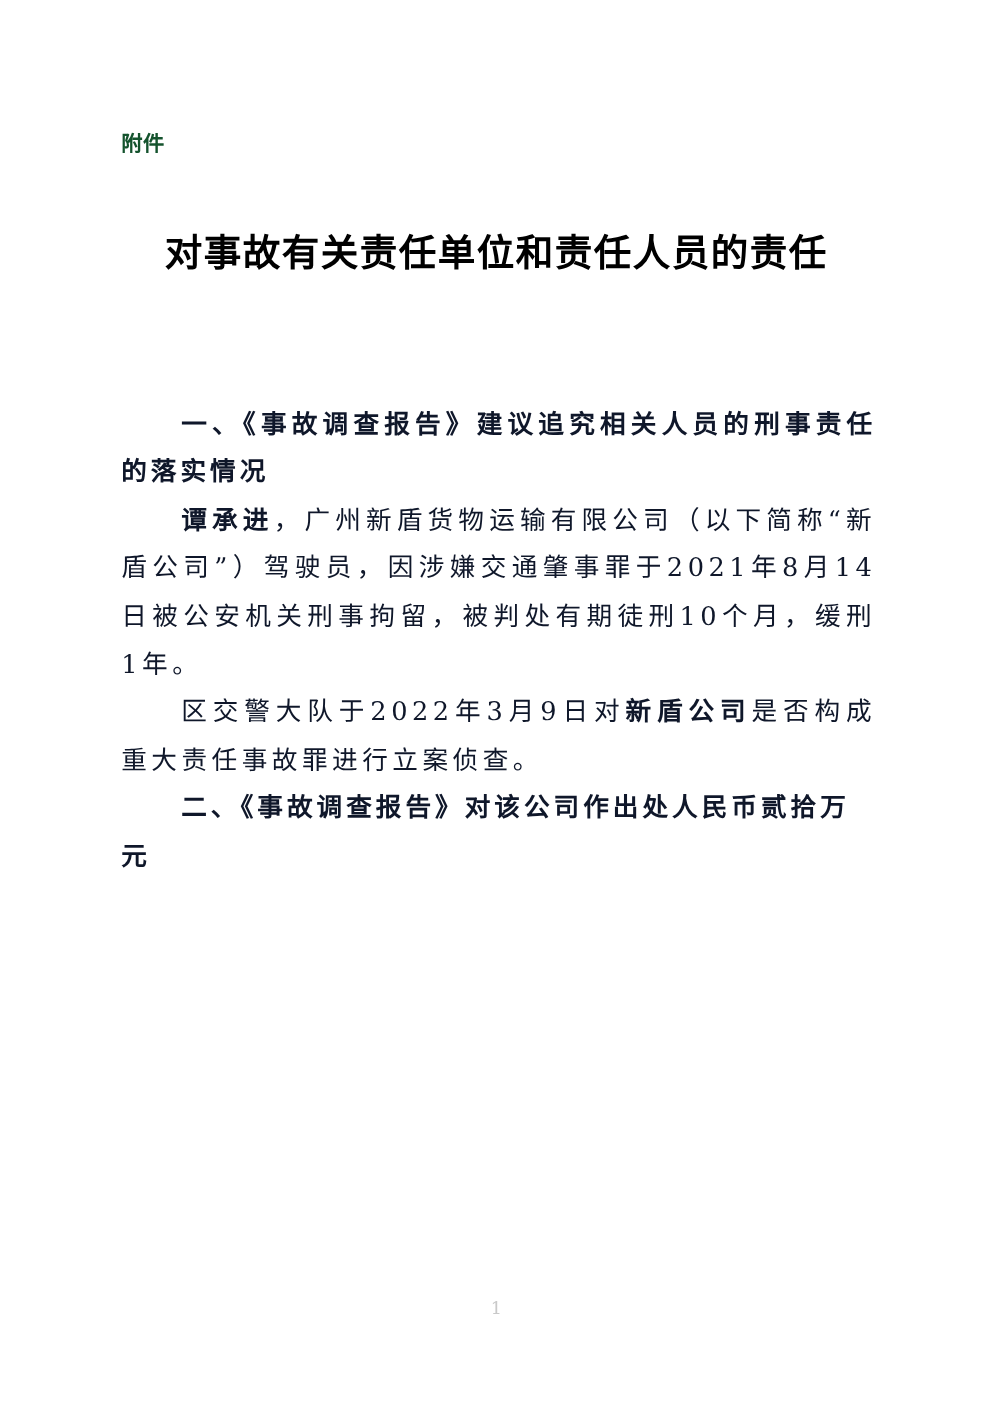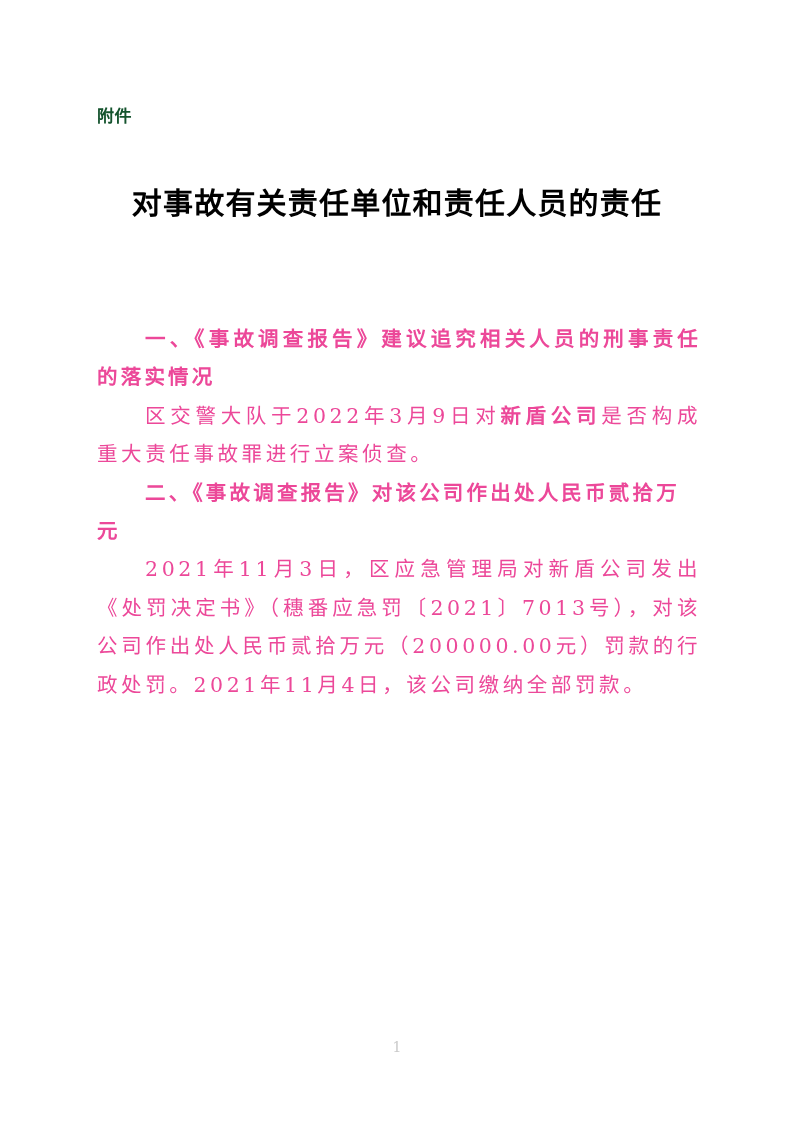--- a/index.html
+++ b/index.html
@@ -64,21 +64,21 @@
 
   p.para {
     margin: 0;
     font-family: "DejaVu Serif", "Liberation Serif", serif;
     font-size: 20.5px;
     line-height: 38.4px;
     letter-spacing: 3.6px;
     text-align: justify;
     text-justify: inter-character;
     text-indent: 48px;
-    color: #ec4899;
+    color: #0f172a;
     word-break: break-all;
   }
 
   p.para.heading {
     font-weight: 700;
     letter-spacing: 3.2px;
   }
 
   
   p.para.heading.single {
@@ -110,26 +110,26 @@
   <div class="attach-label">附件</div>
 
   <div class="doc-title">
     <span class="tline">对事故有关责任单位和责任人员的责任</span>
   </div>
 
   <div class="body-block">
 
     <p class="para heading">一、《事故调查报告》建议追究相关人员的刑事责任的落实情况</p>
 
+    <p class="para"><b class="em">谭承进</b><span>，广州新盾货物运输有限公司（以下简称“新盾公司”）驾驶员，因涉嫌交通肇事罪于2021年8月14日被公安机关刑事拘留，被判处有期徒刑10个月，缓刑1年。</span></p>
 
     <p class="para"><span>区交警大队于2022年3月9日对</span><b class="em">新盾公司</b><span>是否构成重大责任事故罪进行立案侦查。</span></p>
 
     <p class="para heading single">二、《事故调查报告》对该公司作出处人民币贰拾万元</p>
 
 
-    <p class="para">2021年11月3日，区应急管理局对新盾公司发出《处罚决定书》（穗番应急罚〔2021〕7013号），对该公司作出处人民币贰拾万元（200000.00元）罚款的行政处罚。2021年11月4日，该公司缴纳全部罚款。</p>
 
 
   </div>
 
   <div class="page-number">1</div>
 
 </div>
 
 </body></html>

